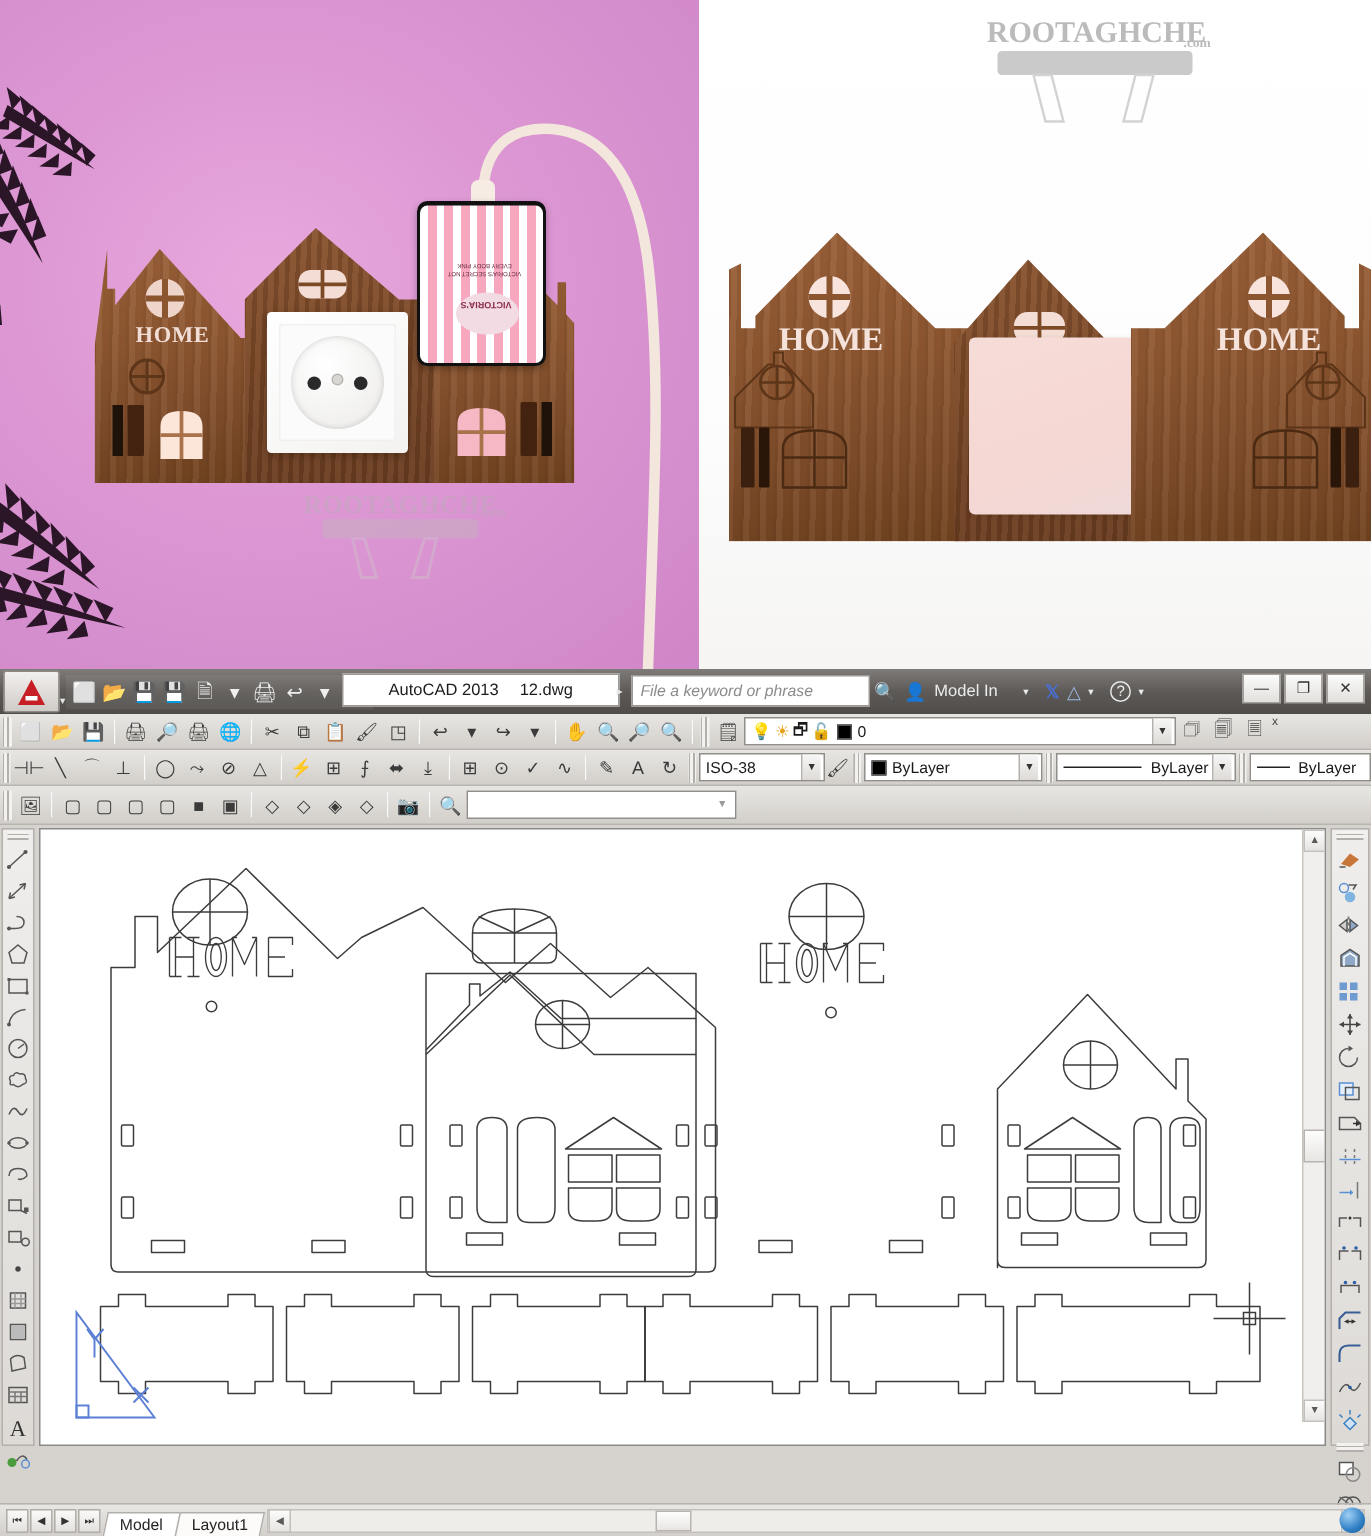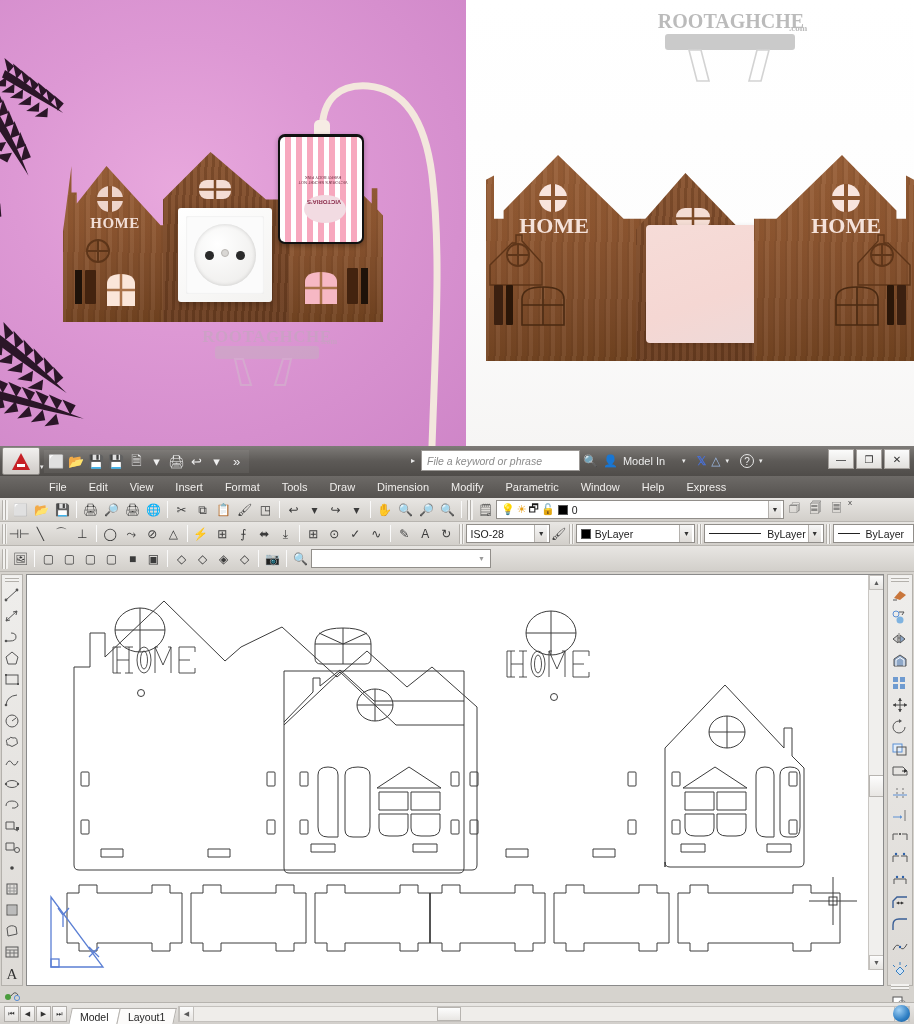--- a/index.html
+++ b/index.html
@@ -378,20 +378,25 @@
           <div class="qicon">💾</div>
           <div class="qicon">💾</div>
           <div class="qicon">🗎</div>
           <div class="qicon">▾</div>
           <div class="qicon">🖨</div>
           <div class="qicon">↩</div>
           <div class="qicon">▾</div>
           <div class="qicon">»</div>
         </div>
 
+    <div class="doctitle">
+      <span>AutoCAD 2013</span>
+      <span style="width:14px;"></span>
+      <span>12.dwg</span>
+    </div>
     <div class="docarrow">▸</div>
     <div class="searchbox">
       <span>File a keyword or phrase</span>
     </div>
 
     <div class="tb-right">
       <span style="font-size:12px;">🔍</span>
       <span style="font-size:12px;">👤</span>
       <span>Model In</span>
       <span style="font-size:7px;margin-left:12px;">▾</span>
@@ -402,35 +407,20 @@
       <span style="font-size:7px;">▾</span>
     </div>
 
     <div class="winbtns">
       <div class="winbtn">—</div>
       <div class="winbtn">❐</div>
       <div class="winbtn">✕</div>
     </div>
   </div>
 
-  <div class="menubar" id="menubar">
-        <div class="menuitem">File</div>
-        <div class="menuitem">Edit</div>
-        <div class="menuitem">View</div>
-        <div class="menuitem">Insert</div>
-        <div class="menuitem">Format</div>
-        <div class="menuitem">Tools</div>
-        <div class="menuitem">Draw</div>
-        <div class="menuitem">Dimension</div>
-        <div class="menuitem">Modify</div>
-        <div class="menuitem">Parametric</div>
-        <div class="menuitem">Window</div>
-        <div class="menuitem">Help</div>
-        <div class="menuitem">Express</div>
-      </div>
 
   <div class="tbrow">
     <div class="tgrip"></div>
     <div id="tb-standard" style="display:flex;align-items:center;">
           <div class="tbtn">⬜</div>
           <div class="tbtn">📂</div>
           <div class="tbtn">💾</div>
           <div class="tsep"></div>
           <div class="tbtn">🖨</div>
           <div class="tbtn">🔎</div>
@@ -494,21 +484,21 @@
           <div class="tbtn">⊙</div>
           <div class="tbtn">✓</div>
           <div class="tbtn">∿</div>
           <div class="tsep"></div>
           <div class="tbtn">✎</div>
           <div class="tbtn">A</div>
           <div class="tbtn">↻</div>
         </div>
     <div class="tgrip"></div>
     <div class="combo" style="width:104px;">
-      <span class="cv">ISO-28</span>
+      <span class="cv">ISO-38</span>
       <span class="carr">▼</span>
     </div>
     <div class="tbtn">🖌</div>
     <div class="tgrip"></div>
     <div class="combo" style="width:148px;">
       <span class="swatch"></span>
       <span class="cv">ByLayer</span>
       <span class="carr">▼</span>
     </div>
     <div class="tgrip"></div>

